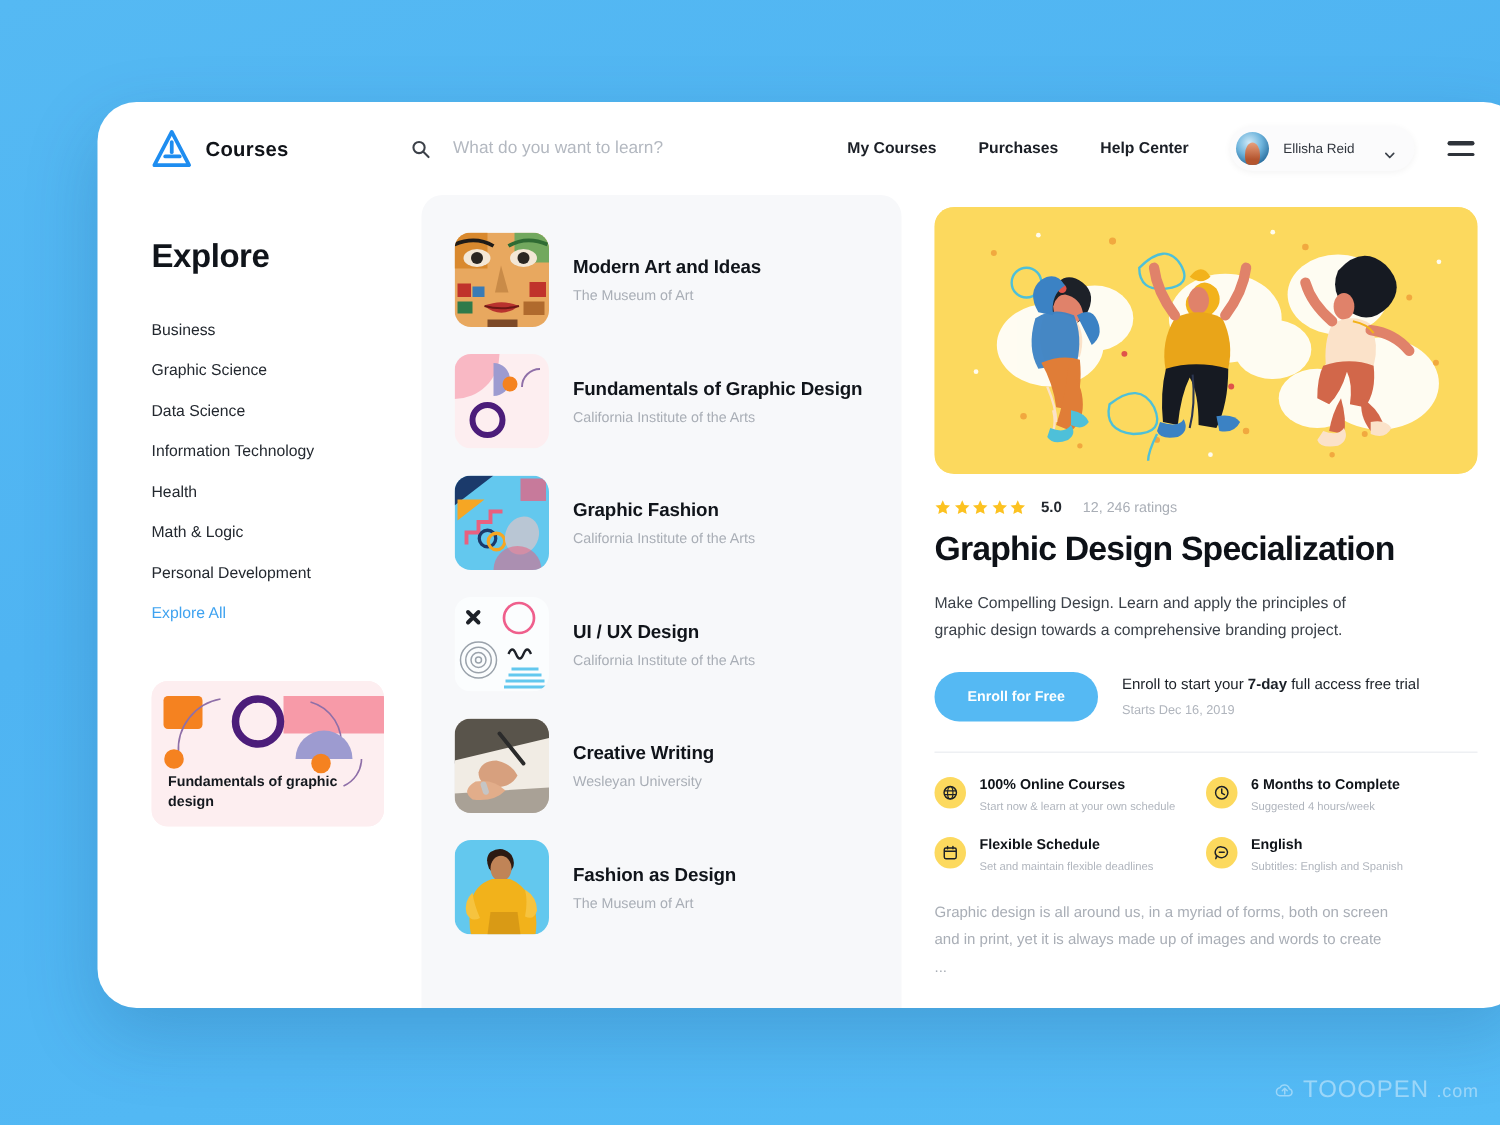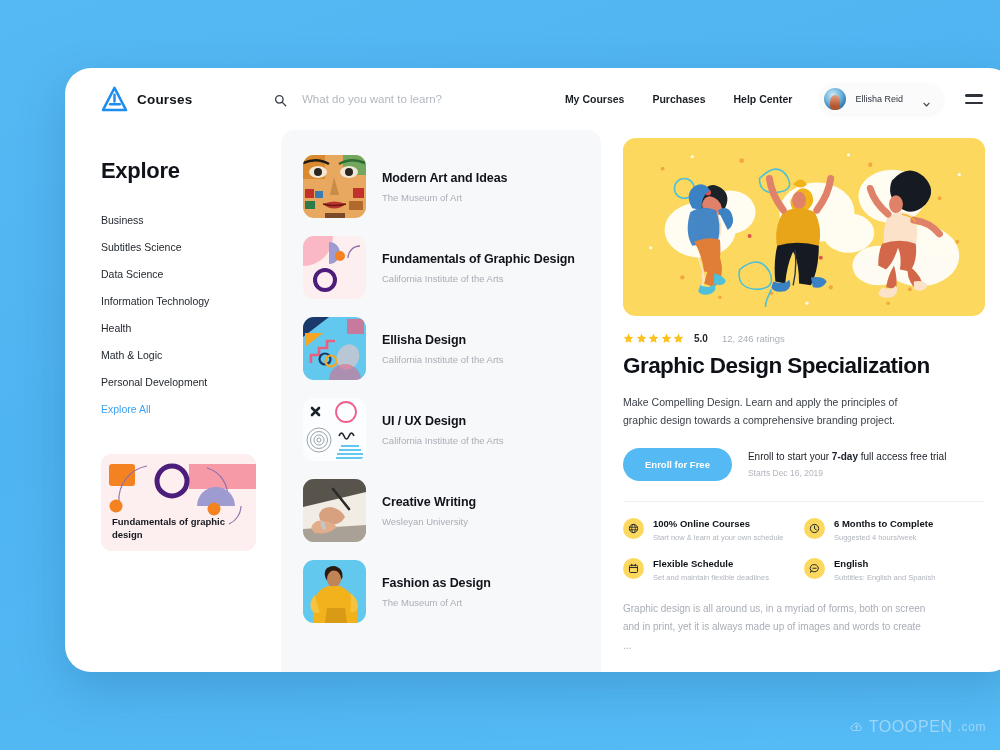--- a/index.html
+++ b/index.html
@@ -222,21 +222,21 @@
     </div>
   </div>
 
   <div id="content">
 
     <aside id="sidebar">
       <div id="explore-title">Explore</div>
 
       <nav id="category-list">
         <div class="category-item">Business</div>
-        <div class="category-item">Subtitles Science</div>
+        <div class="category-item">Graphic Science</div>
         <div class="category-item">Data Science</div>
         <div class="category-item">Information Technology</div>
         <div class="category-item">Health</div>
         <div class="category-item">Math &amp; Logic</div>
         <div class="category-item">Personal Development</div>
         <div class="category-item link">Explore All</div>
       </nav>
 
       <div id="promo-card">
         <svg viewBox="0 0 155 97" xmlns="http://www.w3.org/2000/svg" style="position:absolute;inset:0;width:100%;height:100%">
@@ -311,21 +311,21 @@
             <path d="M2 16 L20 16 L2 30 Z" fill="#f6a623"></path>
             <rect x="44" y="2" width="17" height="15" fill="#e8607f" opacity=".75"></rect>
             <path d="M8 46 L8 38 L16 38 L16 31 L24 31 L24 24 L32 24" fill="none" stroke="#e8607f" stroke-width="2.6"></path>
             <circle cx="22" cy="42" r="5.5" fill="none" stroke="#1b3a6b" stroke-width="2.2"></circle>
             <circle cx="28" cy="44" r="5.5" fill="none" stroke="#f6a623" stroke-width="2.2"></circle>
             <ellipse cx="45" cy="40" rx="11" ry="13" fill="#b9c6d4" transform="rotate(25 45 40)"></ellipse>
             <path d="M26 63 a16 16 0 0 1 32 0 Z" fill="#e8607f" opacity=".55"></path>
           </svg>
         </div>
         <div>
-          <div class="course-title">Ellisha Design</div>
+          <div class="course-title">Graphic Fashion</div>
           <div class="course-provider">California Institute of the Arts</div>
         </div>
       </div>
 
       <div class="course-row">
         <div class="course-thumb">
           <svg viewBox="0 0 63 63" xmlns="http://www.w3.org/2000/svg">
             <rect width="63" height="63" fill="#fbfdfe"></rect>
             <path d="M9 10 L16 17 M16 10 L9 17" stroke="#1d2128" stroke-width="2.6" stroke-linecap="round"></path>
             <circle cx="43" cy="14" r="10" fill="none" stroke="#ef5f8c" stroke-width="1.8"></circle>

